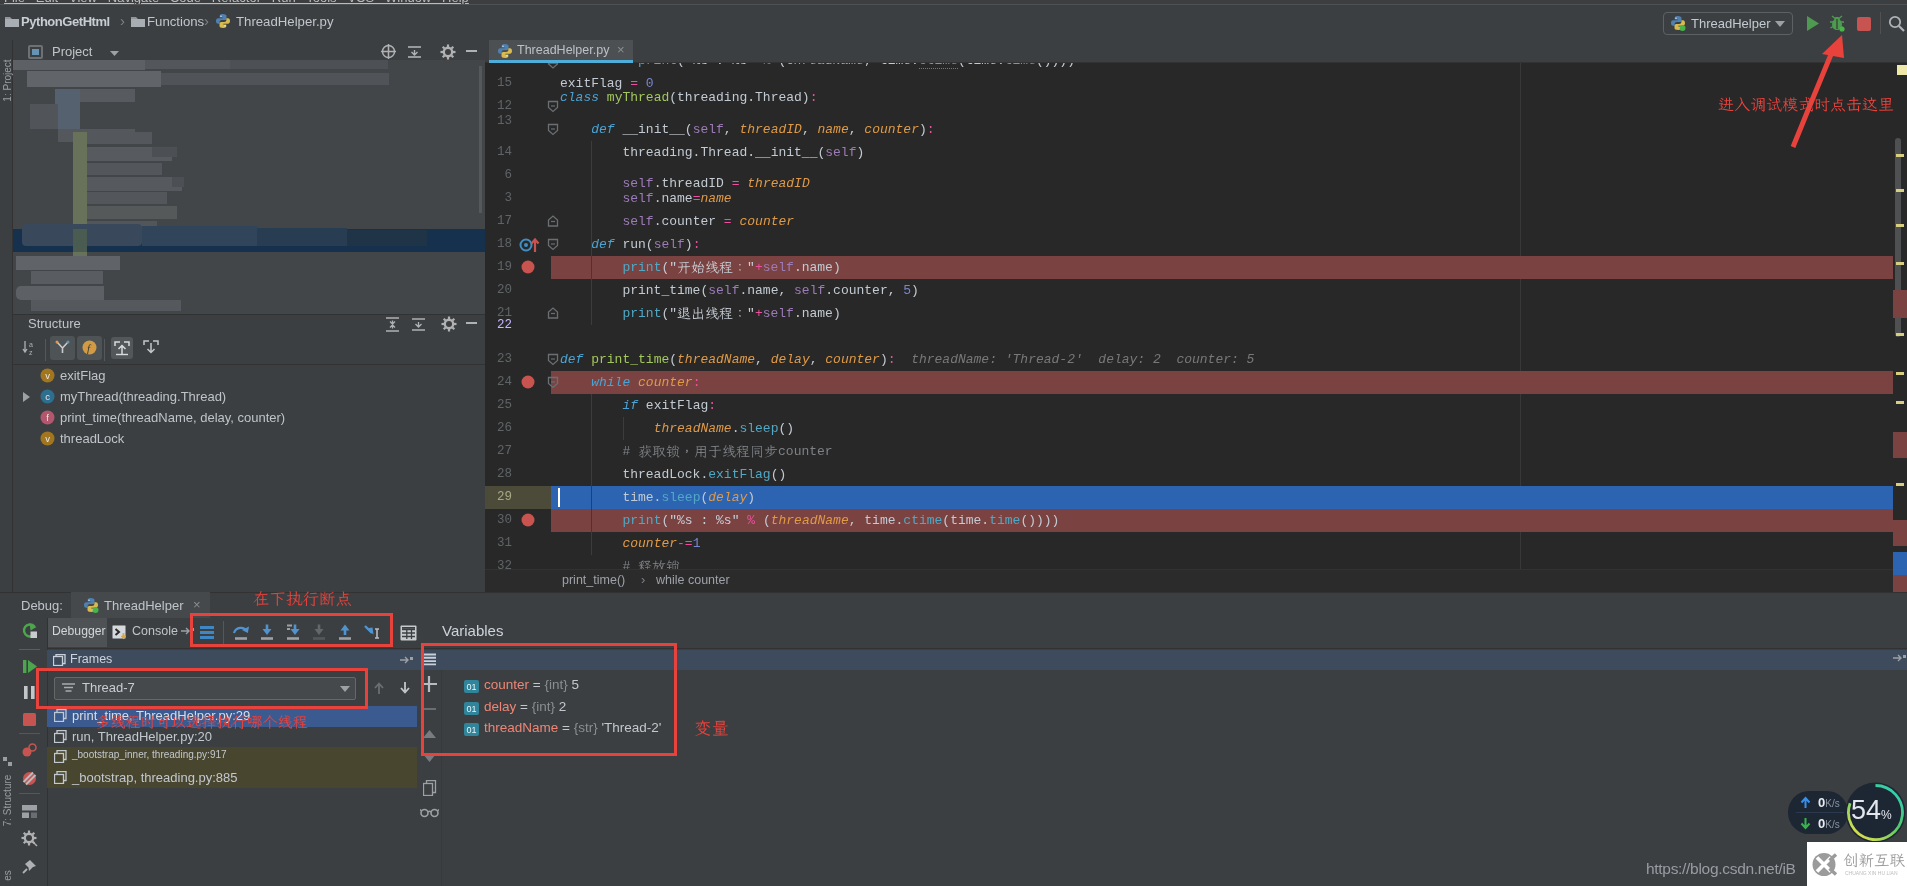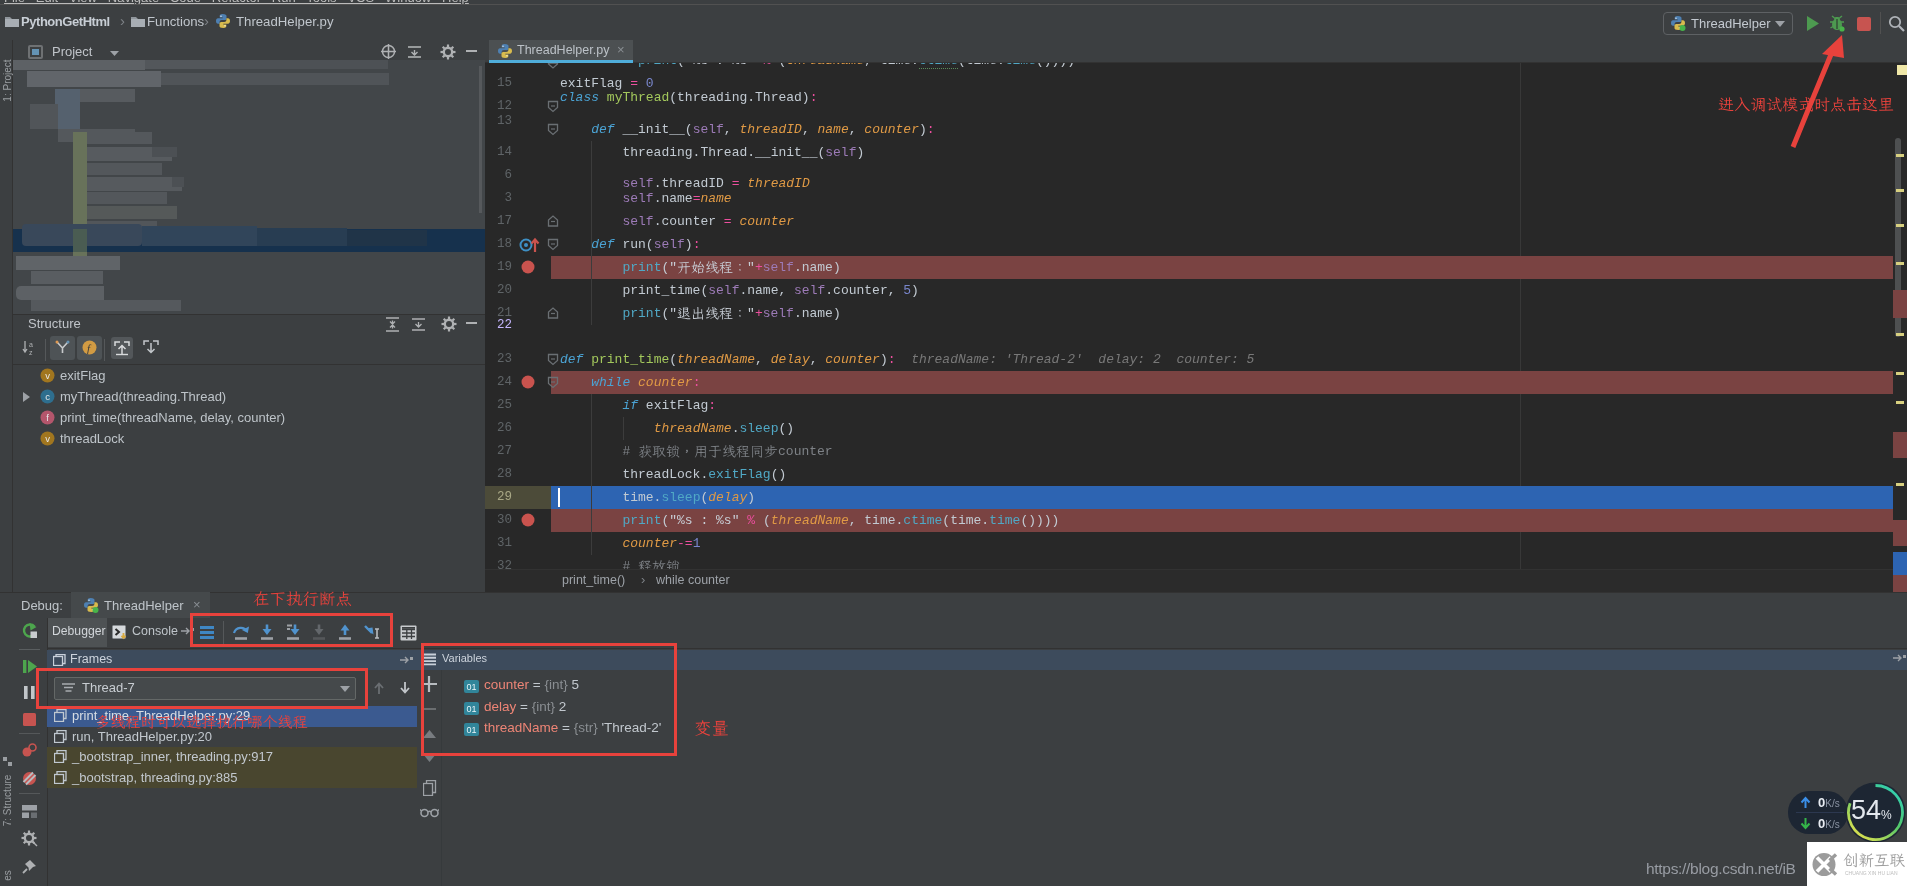--- a/index.html
+++ b/index.html
@@ -527,34 +527,34 @@
 <svg class="ic" style="left:54px;top:729.5px;" width="13" height="13" viewBox="0 0 13 13">
     <rect x="0.5" y="3.5" width="9" height="9" fill="none" stroke="#c0c8d0" stroke-width="1.3"></rect>
     <path d="M3 3.5 V0.5 h9 v9 h-2.5" fill="none" stroke="#c0c8d0" stroke-width="1.3"></path>
   </svg>
 <div class="a" style="left:72px;top:728.5px;font-size:13px;color:#c2c8ce;white-space:pre;">run, ThreadHelper.py:20</div>
 <div class="a" style="left:47px;top:747.0px;width:370px;height:20.5px;background:#49462f"></div>
 <svg class="ic" style="left:54px;top:750.0px;" width="13" height="13" viewBox="0 0 13 13">
     <rect x="0.5" y="3.5" width="9" height="9" fill="none" stroke="#c0c8d0" stroke-width="1.3"></rect>
     <path d="M3 3.5 V0.5 h9 v9 h-2.5" fill="none" stroke="#c0c8d0" stroke-width="1.3"></path>
   </svg>
-<div class="a" style="left:72px;top:749.0px;font-size:13px;color:#c2c8ce;white-space:pre;">_bootstrap_inner, threading.py:917</div>
+<div class="a" style="left:72px;top:749.0px;font-size:10px;color:#c2c8ce;white-space:pre;">_bootstrap_inner, threading.py:917</div>
 <div class="a" style="left:47px;top:767.5px;width:370px;height:20.5px;background:#49462f"></div>
 <svg class="ic" style="left:54px;top:770.5px;" width="13" height="13" viewBox="0 0 13 13">
     <rect x="0.5" y="3.5" width="9" height="9" fill="none" stroke="#c0c8d0" stroke-width="1.3"></rect>
     <path d="M3 3.5 V0.5 h9 v9 h-2.5" fill="none" stroke="#c0c8d0" stroke-width="1.3"></path>
   </svg>
 <div class="a" style="left:72px;top:769.5px;font-size:13px;color:#c2c8ce;white-space:pre;">_bootstrap, threading.py:885</div>
 <div class="a" style="left:36px;top:668px;width:332px;height:41px;border:3px solid #e8423c"></div>
 <div class="a" style="left:417px;top:650px;width:1490px;height:20px;background:#3d4b5c"></div>
 <svg class="ic" style="left:424px;top:653px;" width="12" height="13" viewBox="0 0 12 13">
     <path d="M0 1.5 h12 M0 4.8 h12 M0 8.1 h12 M0 11.4 h12" stroke="#c8d0da" stroke-width="1.9"></path>
   </svg>
 <div class="a" style="left:441px;top:670px;width:1px;height:216px;background:#363a3c"></div>
-<div class="a" style="left:442px;top:652px;font-size:11px;color:#ccd3dc;white-space:pre;">Variables</div>
+<div class="a" style="left:442px;top:622px;font-size:15px;color:#ccd3dc;white-space:pre;">Variables</div>
 <svg class="ic" style="left:1893px;top:654px;" width="13" height="10" viewBox="0 0 13 10">
     <path d="M0 4 h8 M5 1 l3 3 -3 3" stroke="#9da1a6" stroke-width="1.4" fill="none"></path>
     <rect x="10" y="1" width="3" height="3" fill="#9da1a6"></rect>
   </svg>
 <svg class="ic" style="left:420px;top:675px;" width="18" height="18" viewBox="0 0 18 18">
     <path d="M9 1 V17 M1 9 H17" stroke="#b8bcc0" stroke-width="2.2"></path>
   </svg>
 <div class="a" style="left:423px;top:708px;width:13px;height:2px;background:#6b6e70"></div>
 <svg class="ic" style="left:422px;top:728px;" width="15" height="11" viewBox="0 0 15 11">
     <path d="M1 10 L7.5 2 L14 10 Z" fill="#787c80"></path>

